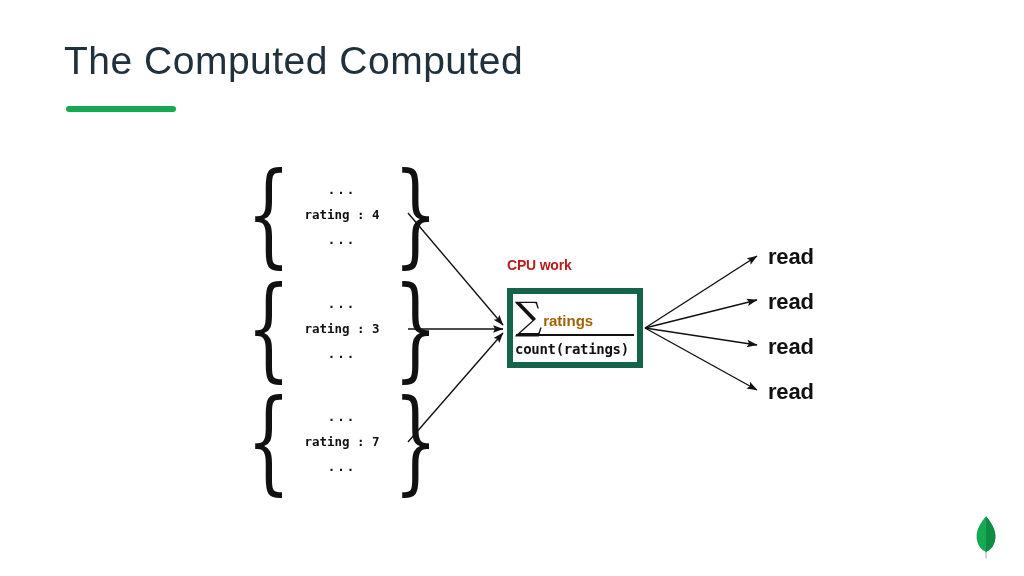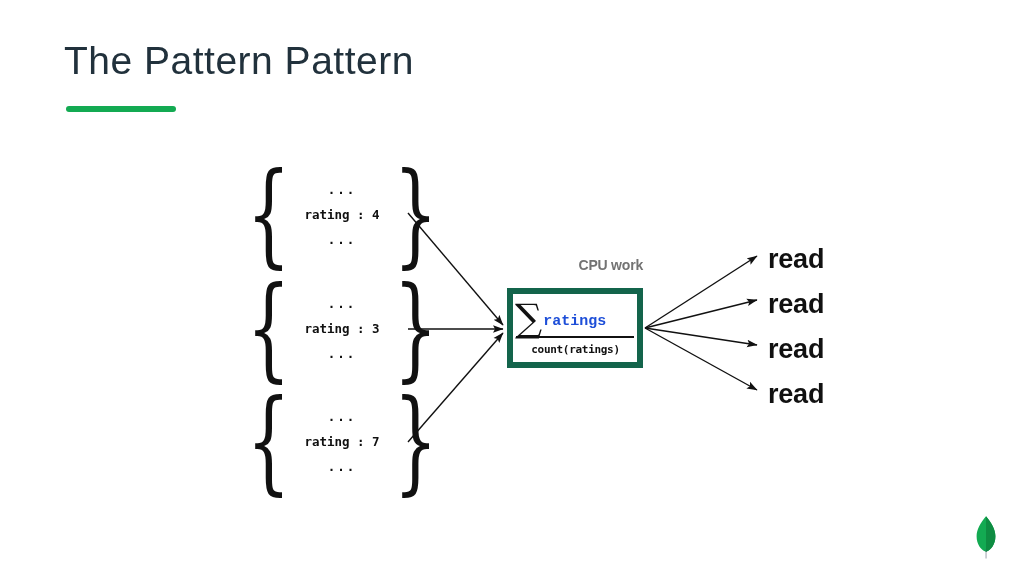--- a/index.html
+++ b/index.html
@@ -110,25 +110,25 @@
     white-space: nowrap;
     width: 100%;
   }
 
   
   #cpu-work-label {
     position: absolute;
     left: 507px;
     top: 257px;
     width: 136px;
-    text-align: right;
+    text-align: left;
     font-family: "Liberation Sans", sans-serif;
     font-size: 14px;
     font-weight: 700;
-    color: #737373;
+    color: #b91c1c;
     letter-spacing: -0.2px;
     white-space: nowrap;
   }
 
   
   #compute-box {
     position: absolute;
     left: 507px;
     top: 288px;
     width: 136px;
@@ -163,71 +163,71 @@
   .sigma-glyph {
     font-family: "DejaVu Serif", serif;
     font-size: 38px;
     line-height: 0.82;
     color: #111111;
     margin-right: 1px;
     position: relative;
     top: 1px;
   }
   .numerator-text {
-    font-family: Liberation Mono, monospace;
+    font-family: Liberation Sans, sans-serif;
     font-size: 15px;
     font-weight: 700;
-    color: #1d4ed8;
+    color: #a16207;
     position: relative;
     top: 4px;
   }
   .formula-bar {
     height: 2px;
     background: #111111;
     width: 118px;
     margin: 1px auto 0 auto;
   }
   .formula-denominator {
     font-family: "DejaVu Sans Mono", monospace;
-    font-size: 11px;
-    font-weight: 700;
-    color: #111111;
-    text-align: center;
+    font-size: 14px;
+    font-weight: 700;
+    color: #111111;
+    text-align: left;
     padding-left: 1px;
     margin-top: 5px;
     white-space: nowrap;
     letter-spacing: -0.3px;
   }
 
   
   .read-label {
     position: absolute;
     font-family: "Liberation Sans", sans-serif;
-    font-size: 27px;
+    font-size: 22px;
     font-weight: 700;
     color: #111111;
     white-space: nowrap;
     letter-spacing: -0.2px;
   }
 
   
   #mongodb-leaf {
     position: absolute;
     left: 972px;
     top: 515px;
     width: 28px;
     height: 44px;
   }
 </style>
 </head>
 <body>
 
 <div id="slide">
 
-  <div id="page-title">The Pattern Pattern</div>
+  <div id="page-title">The Computed Computed</div>
   <div id="title-rule"></div>
 
   <div id="diagram">
 
     <svg id="arrow-layer" viewBox="0 0 1024 576" width="1024" height="576" xmlns="http://www.w3.org/2000/svg">
       <defs>
         <marker id="ah" markerWidth="9" markerHeight="9" refX="7.2" refY="3.1" orient="auto" markerUnits="strokeWidth">
           <path d="M0,0.4 L7.6,3.1 L0,5.8 L1.5,3.1 Z" fill="#111111"></path>
         </marker>
       </defs>

